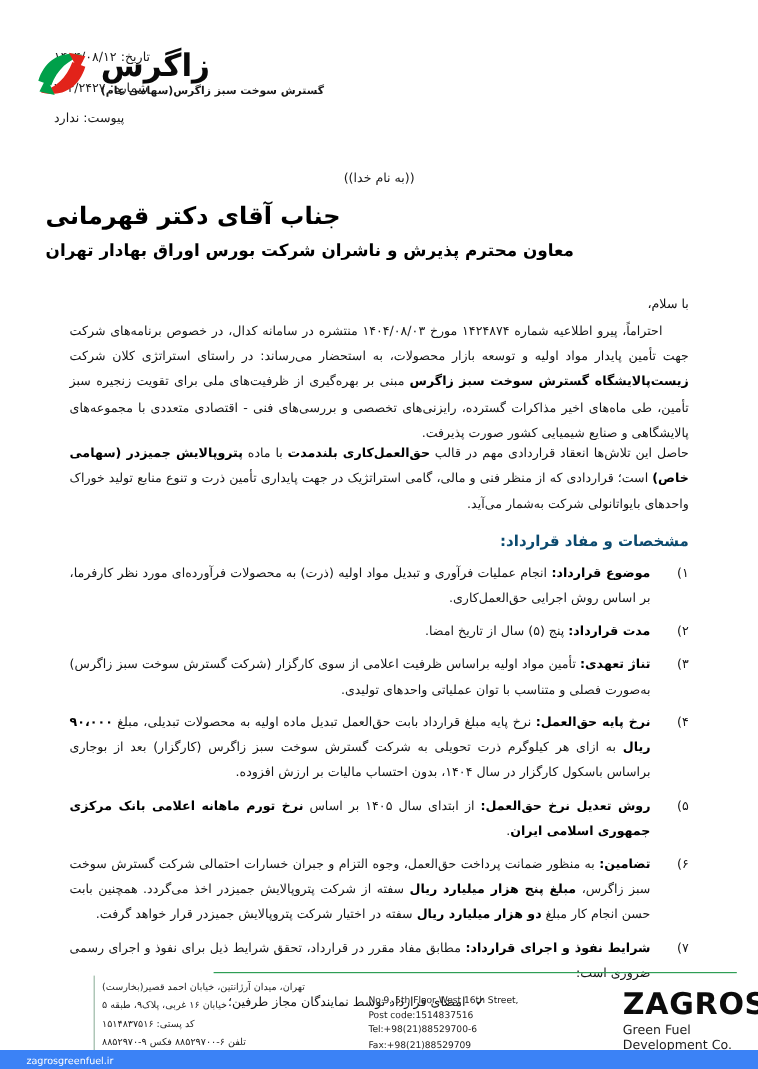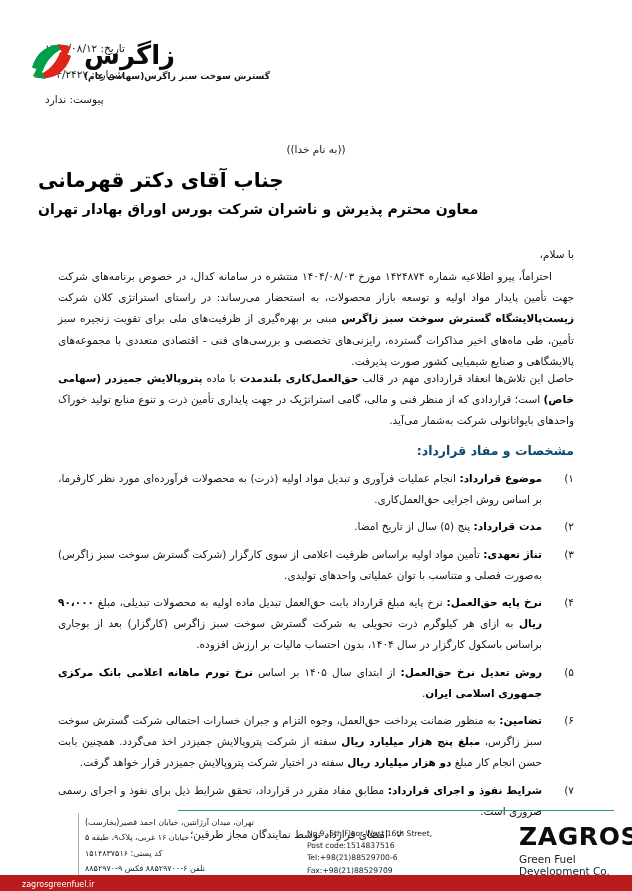--- a/index.html
+++ b/index.html
@@ -298,21 +298,21 @@
     font-size: 10.5px;
     color: #1c1c1c;
     margin-top: 4px;
   }
   .footer-bar {
     position: absolute;
     left: 0;
     bottom: 0;
     width: 100%;
     height: 16px;
-    background: #b91c1c;
+    background: #3b82f6;
   }
   .footer-url {
     position: absolute;
     left: 22px;
     bottom: 2px;
     font-size: 8px;
     color: #ffffff;
     direction: ltr;
   }
 </style>

